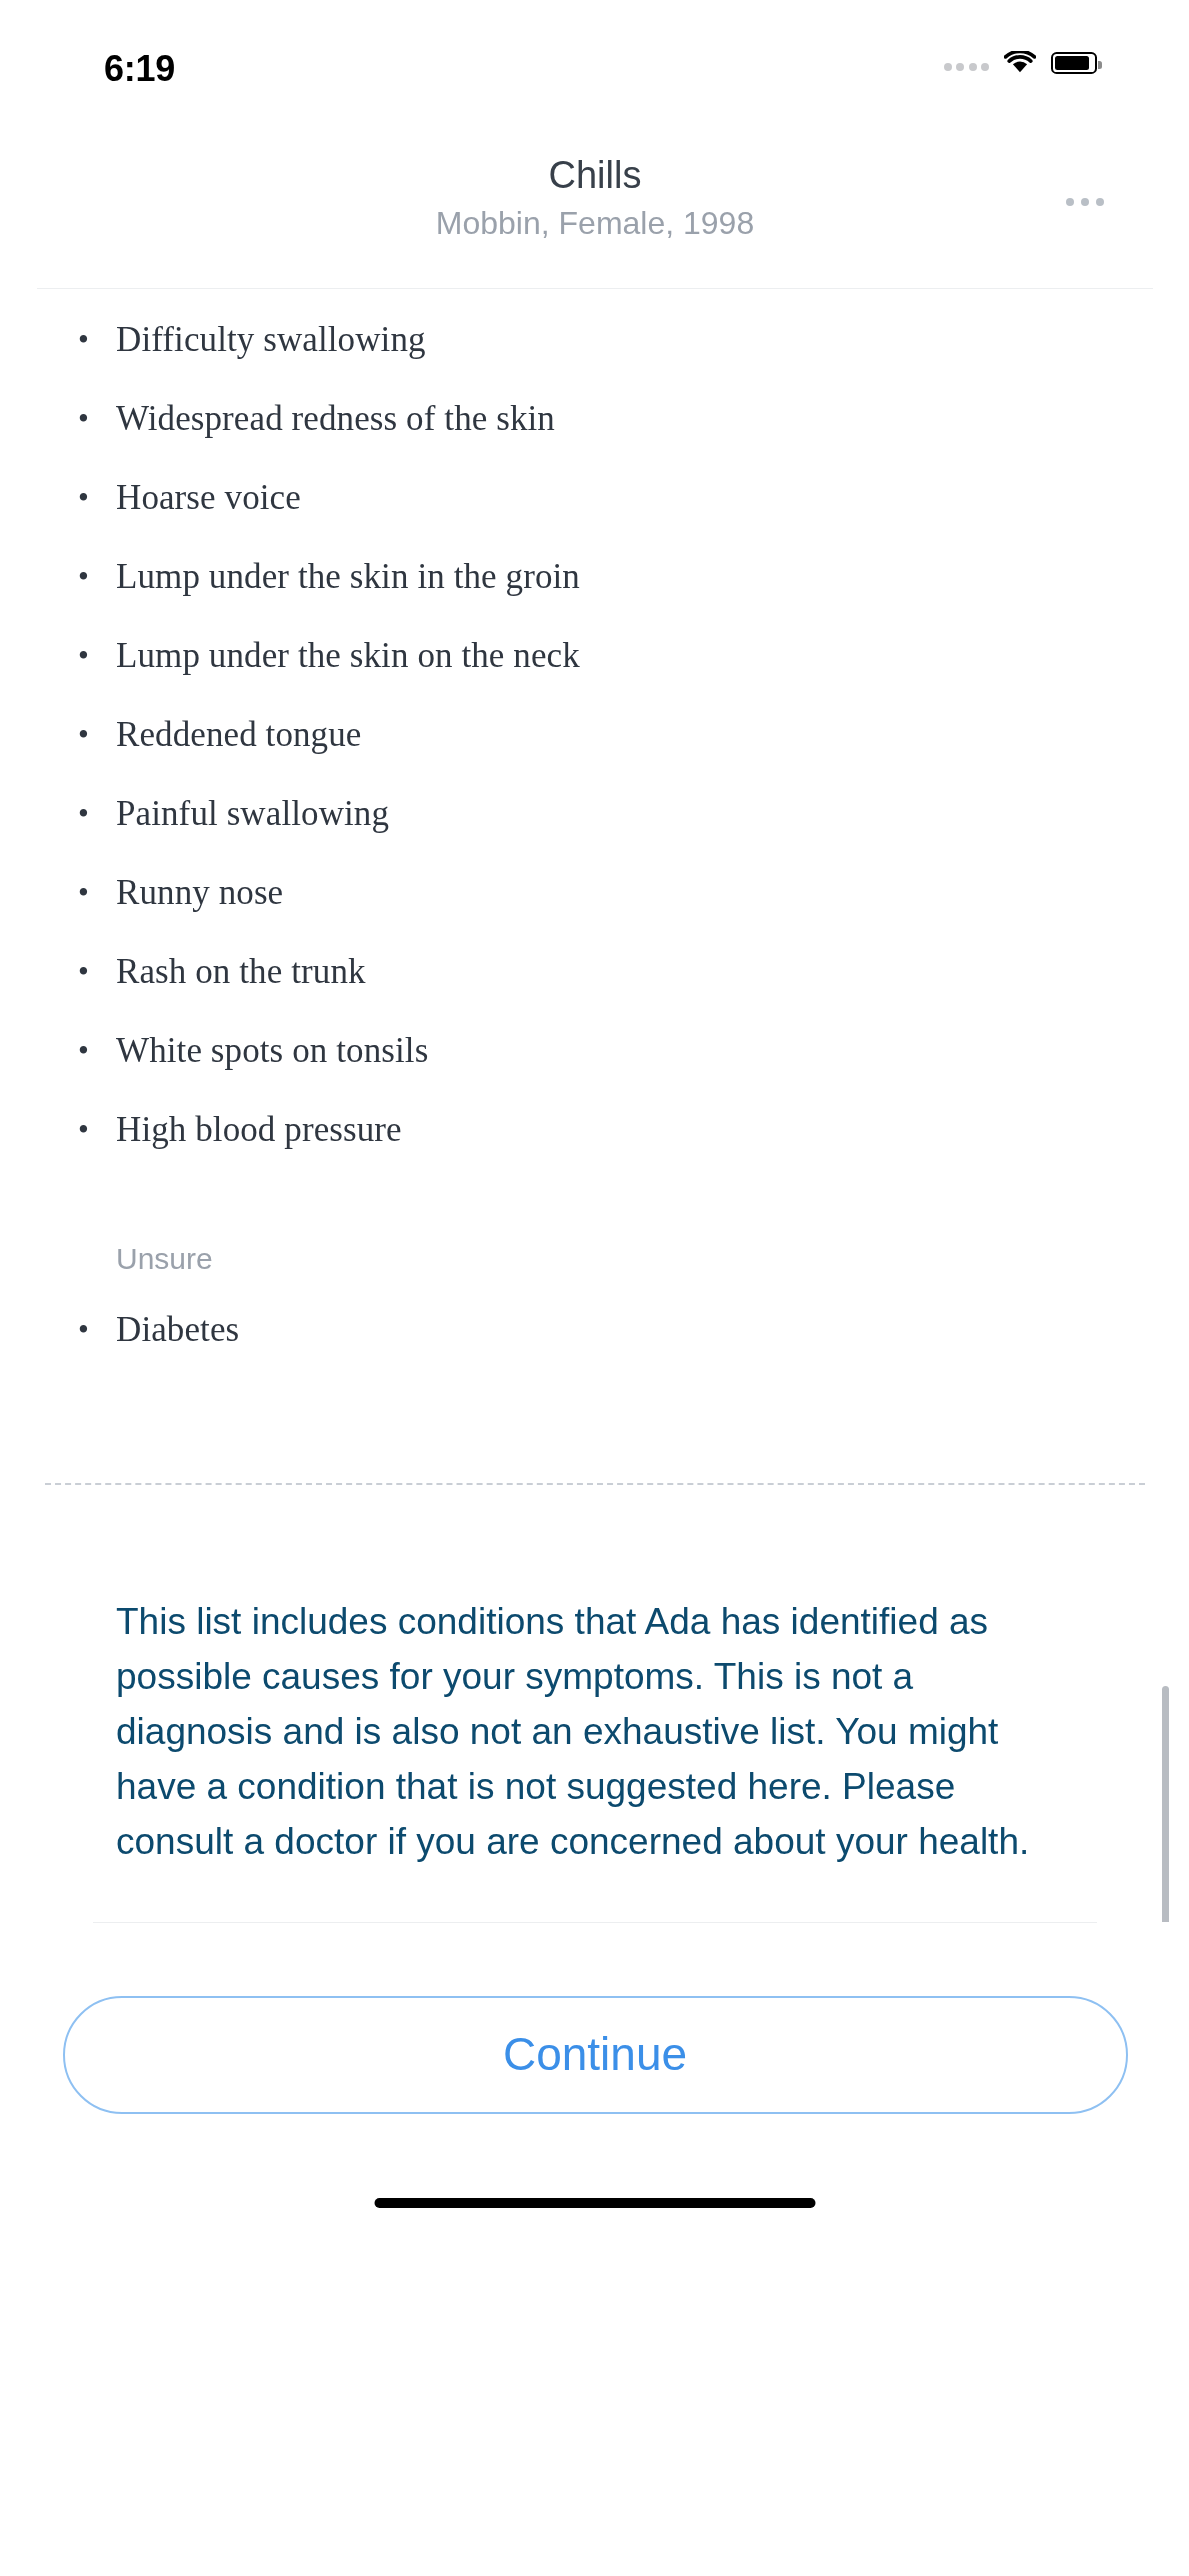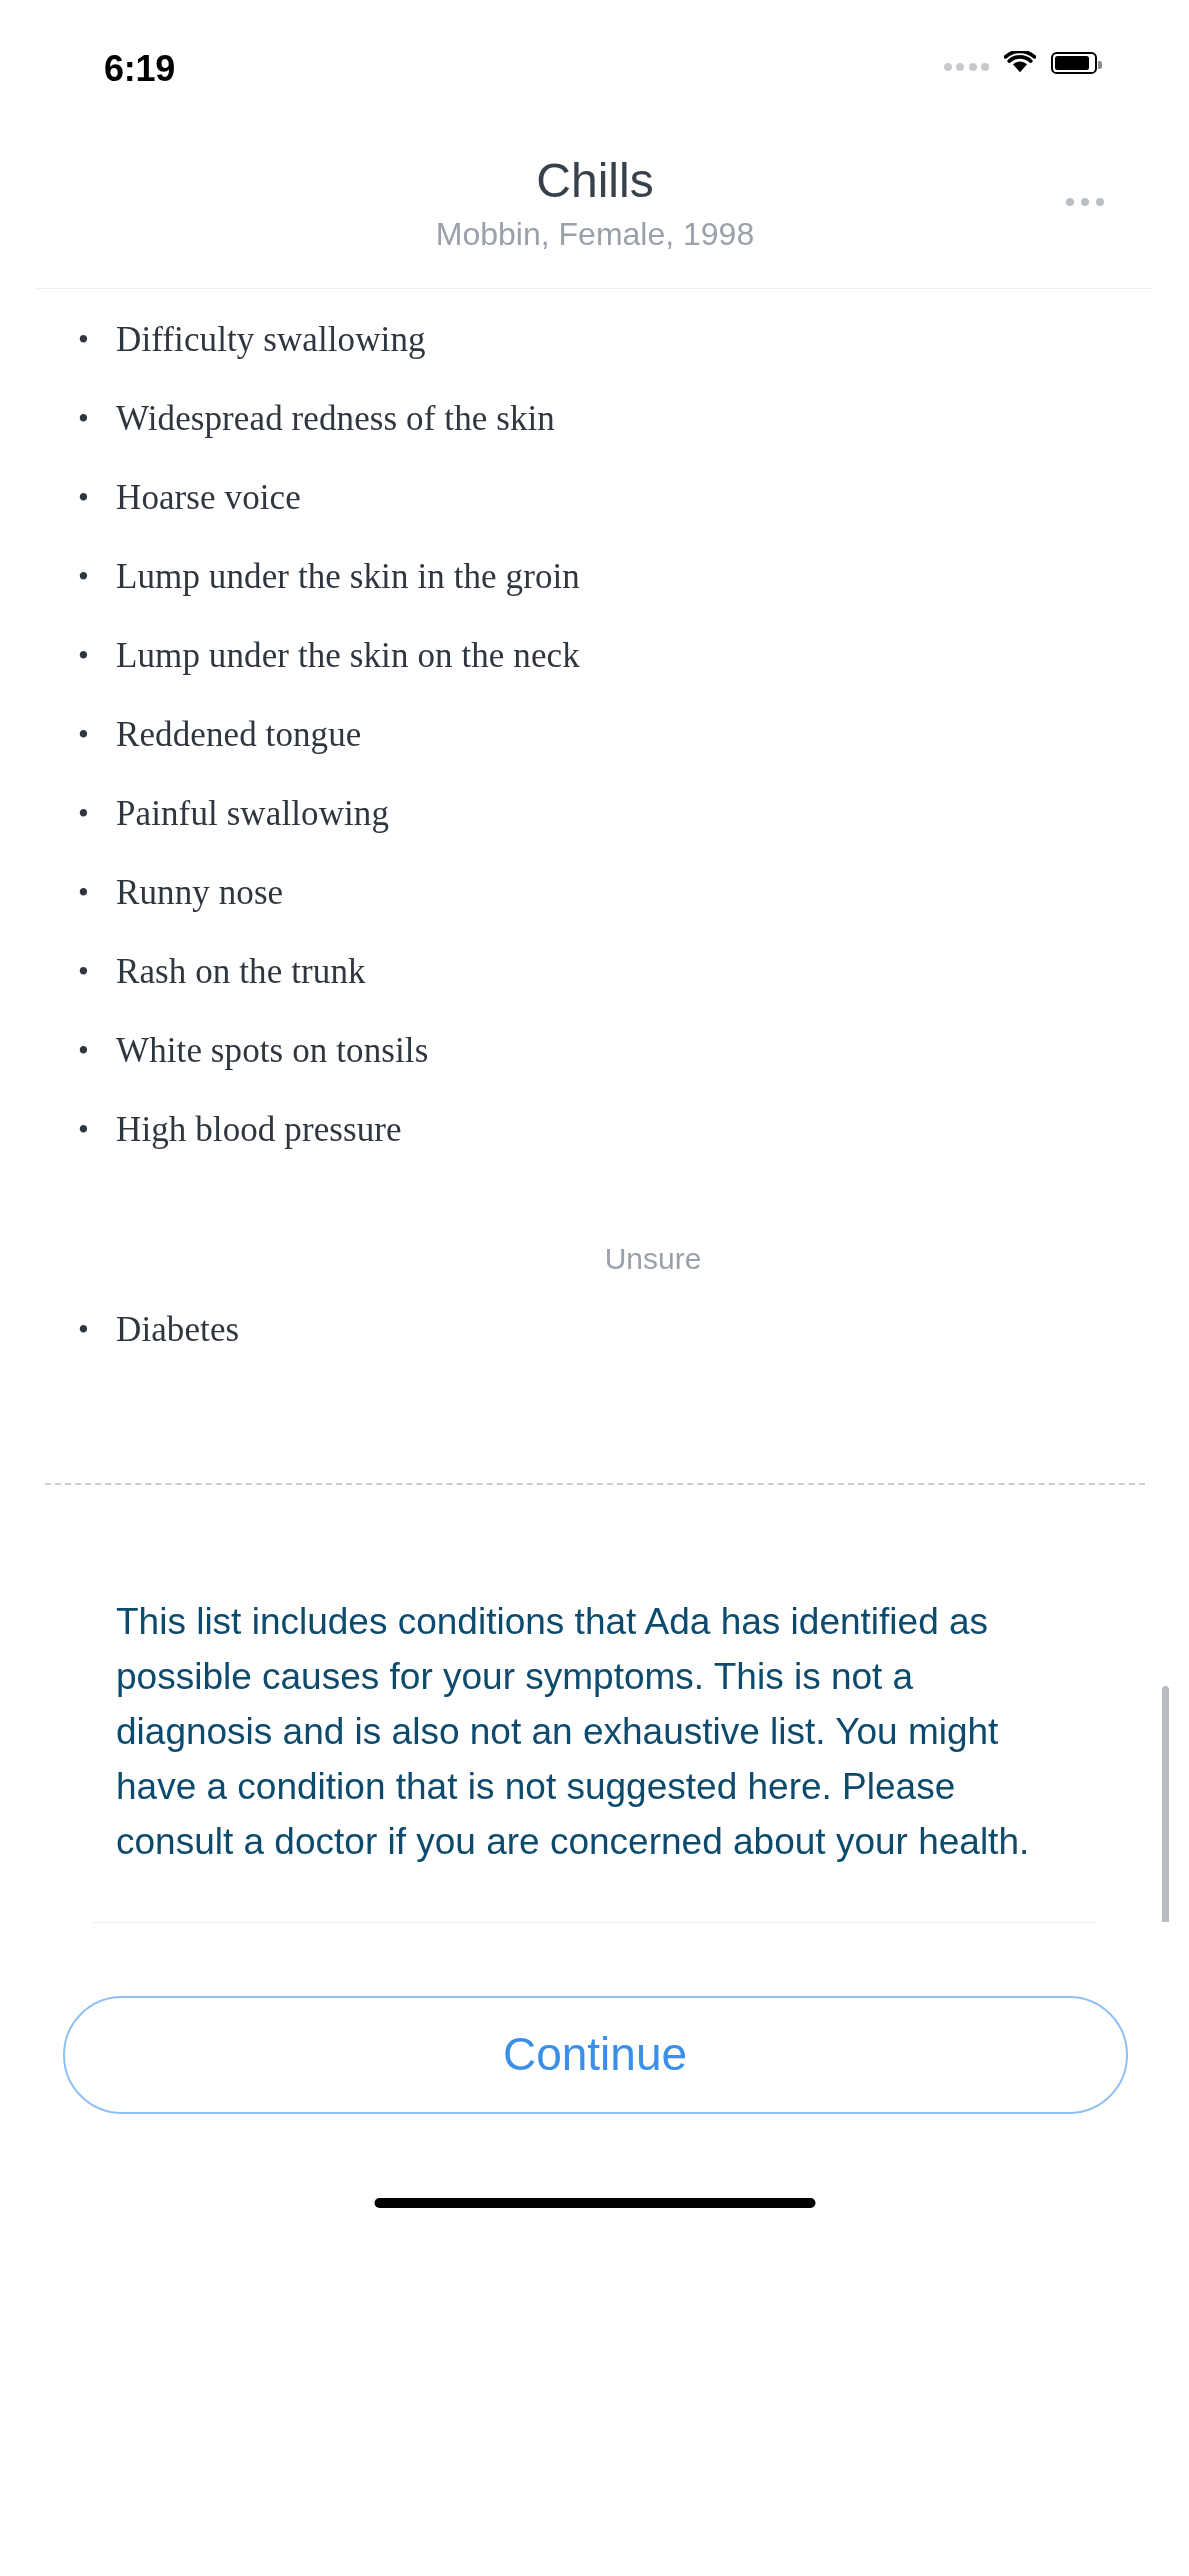--- a/index.html
+++ b/index.html
@@ -82,21 +82,21 @@
     background: #000;
   }
 
   
   .header {
     position: relative;
     height: 133px;
     text-align: center;
   }
   .header-title {
-    font-size: 48px;
+    font-size: 38px;
     color: #38404a;
     font-weight: 400;
     line-height: 1.1;
   }
   .header-sub {
     margin-top: 8px;
     font-size: 32px;
     color: #9aa1ab;
     font-weight: 400;
   }
@@ -147,21 +147,20 @@
     left: 116px;
     transform: translateX(-38px);
     color: #2f3640;
     font-size: 31px;
   }
   .section-label {
     margin: 73px 0 3.7px 116px;
     font-size: 30px;
     color: #9aa1ab;
     font-family: "Liberation Sans", sans-serif;
-    text-align: center;
   }
 
   .dashed-divider {
     margin: 114px 45px 0 45px;
     border-top: 2.5px dashed #c9ced5;
     height: 0;
   }
 
   .disclaimer {
     margin: 109px 116px 0 116px;

